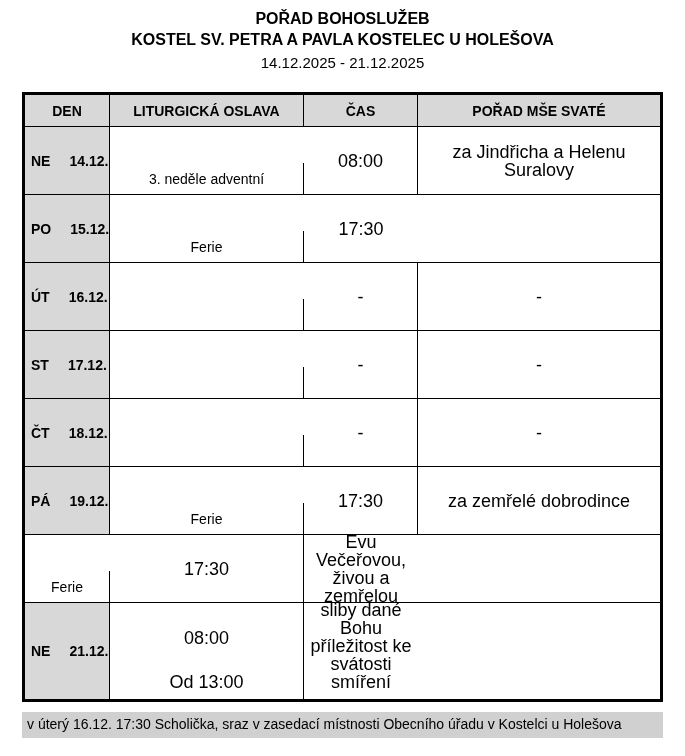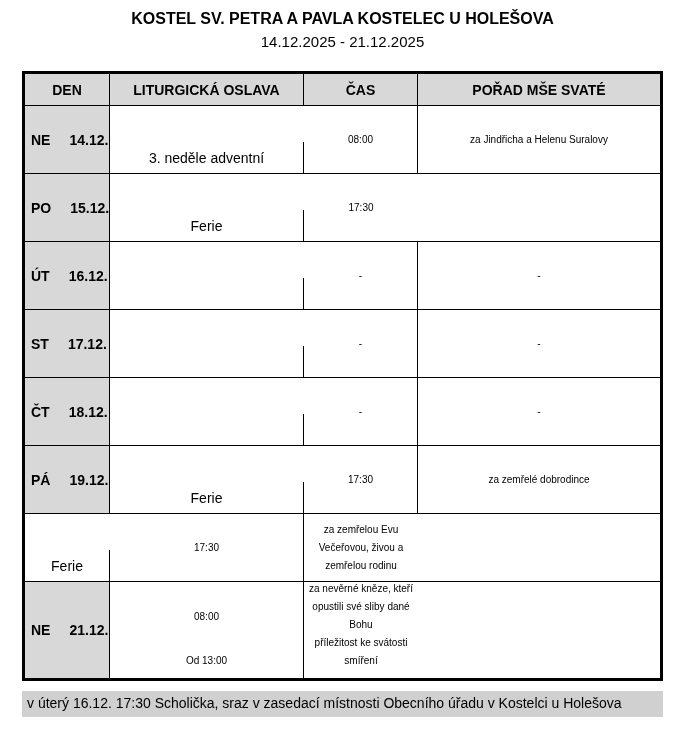--- a/index.html
+++ b/index.html
@@ -81,21 +81,21 @@
     text-align: center;
     font-size: 14px;
     margin-top: 36px;
   }
   .slot-cell {
     display: flex;
     flex-direction: column;
     justify-content: center;
     align-items: flex-start;
     text-align: center;
-    font-size: 10px;
+    font-size: 18px;
     line-height: 18px;
   }
   .intention-cell { padding: 0 5px; }
   .slot-cell .entry { width: 100%; }
   .slot-cell.multi { justify-content: flex-end; }
   .slot-cell.multi .entry:first-child {
     flex: 1;
     display: flex;
     flex-direction: column;
     justify-content: center;
@@ -110,20 +110,21 @@
     line-height: 20px;
     padding: 2px 8px 4px 5px;
   }
 </style>
 </head>
 <body>
 
 <div class="page" data-name="page">
 
   <div class="doc-header" data-name="document-header">
+    <div class="title-line" data-name="document-title">POŘAD BOHOSLUŽEB</div>
     <div class="title-line" data-name="church-name">KOSTEL SV. PETRA A PAVLA KOSTELEC U HOLEŠOVA</div>
     <div class="date-range" data-name="date-range">14.12.2025 - 21.12.2025</div>
   </div>
 
   <div class="schedule" data-name="schedule-table">
     <div class="trow thead" data-name="table-header-row">
       <div class="cell hcell" data-name="column-header-den">DEN</div>
       <div class="cell hcell" data-name="column-header-liturgicka-oslava">LITURGICKÁ OSLAVA</div>
       <div class="cell hcell" data-name="column-header-cas">ČAS</div>
       <div class="cell hcell" data-name="column-header-umysl-mse-svate">POŘAD MŠE SVATÉ</div>

